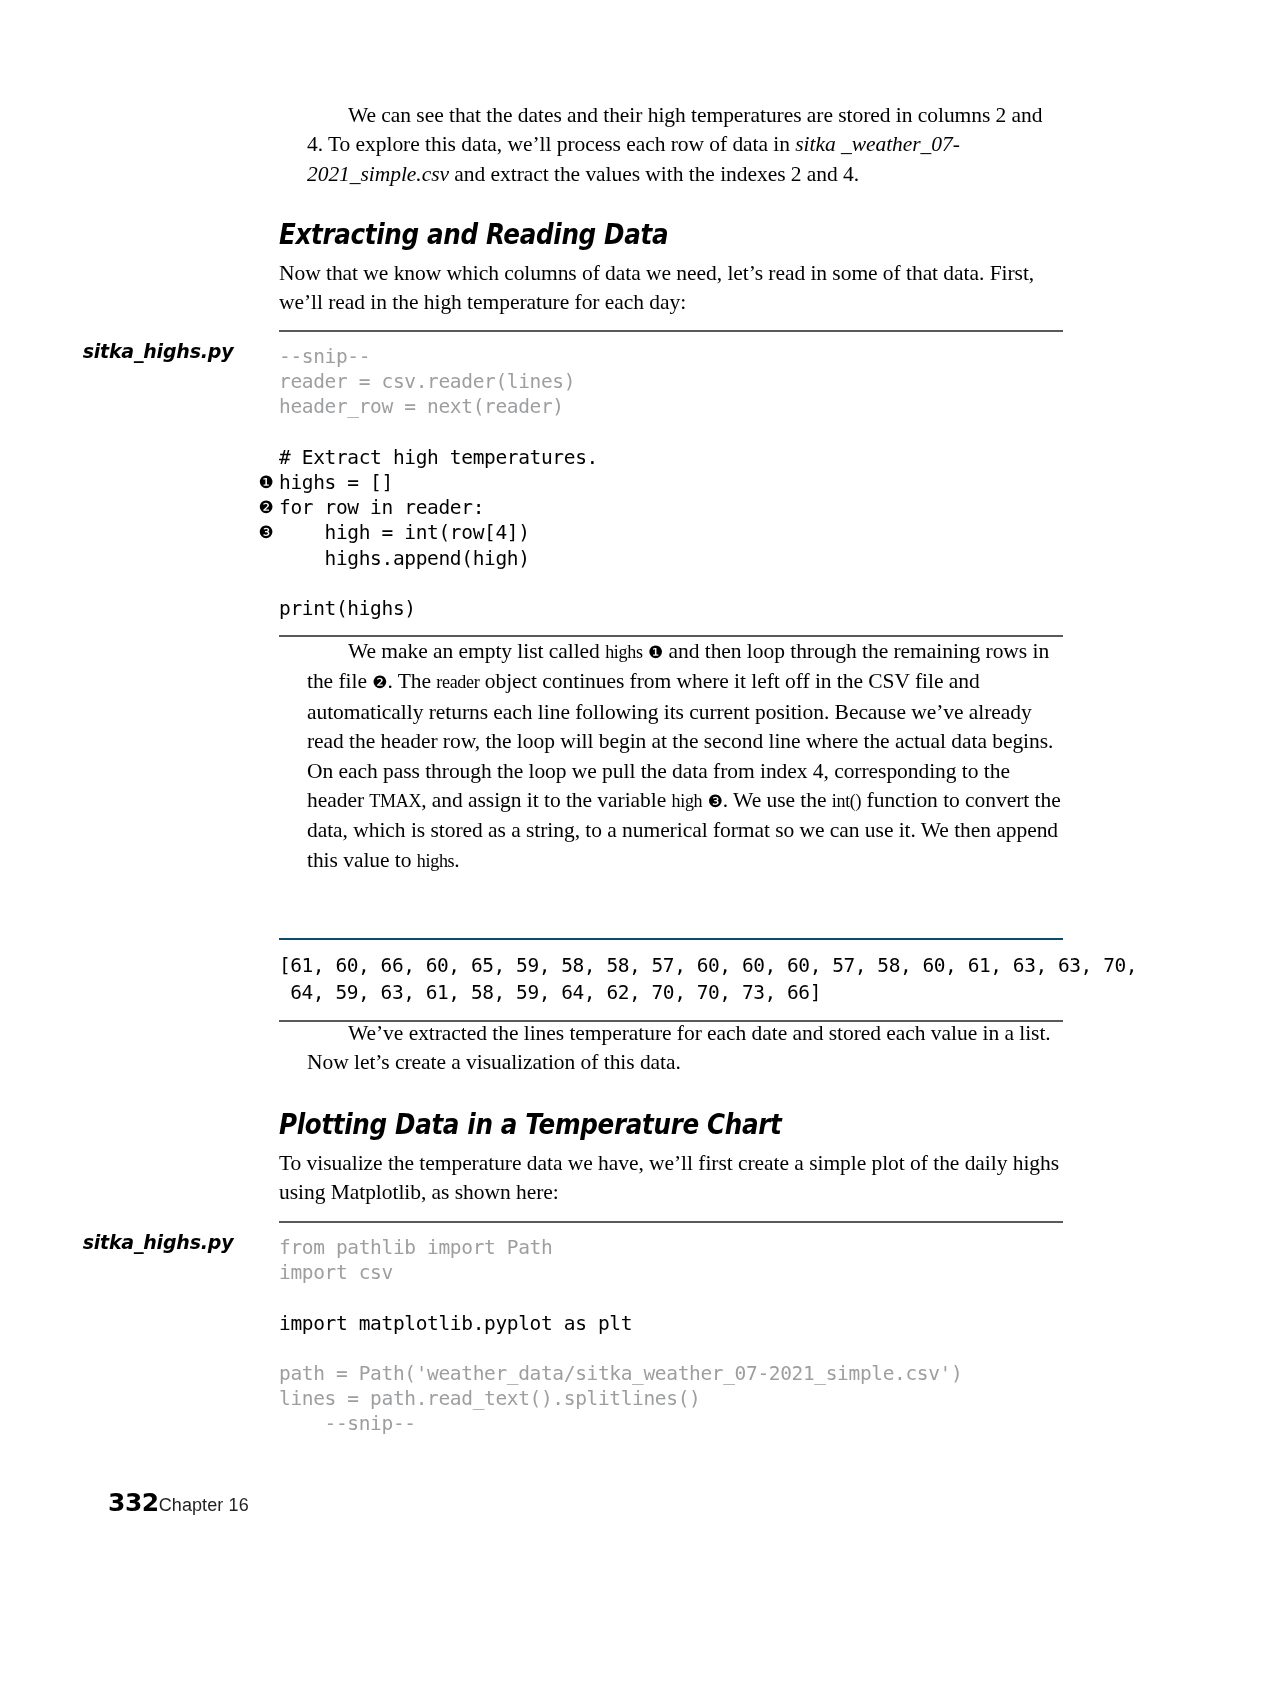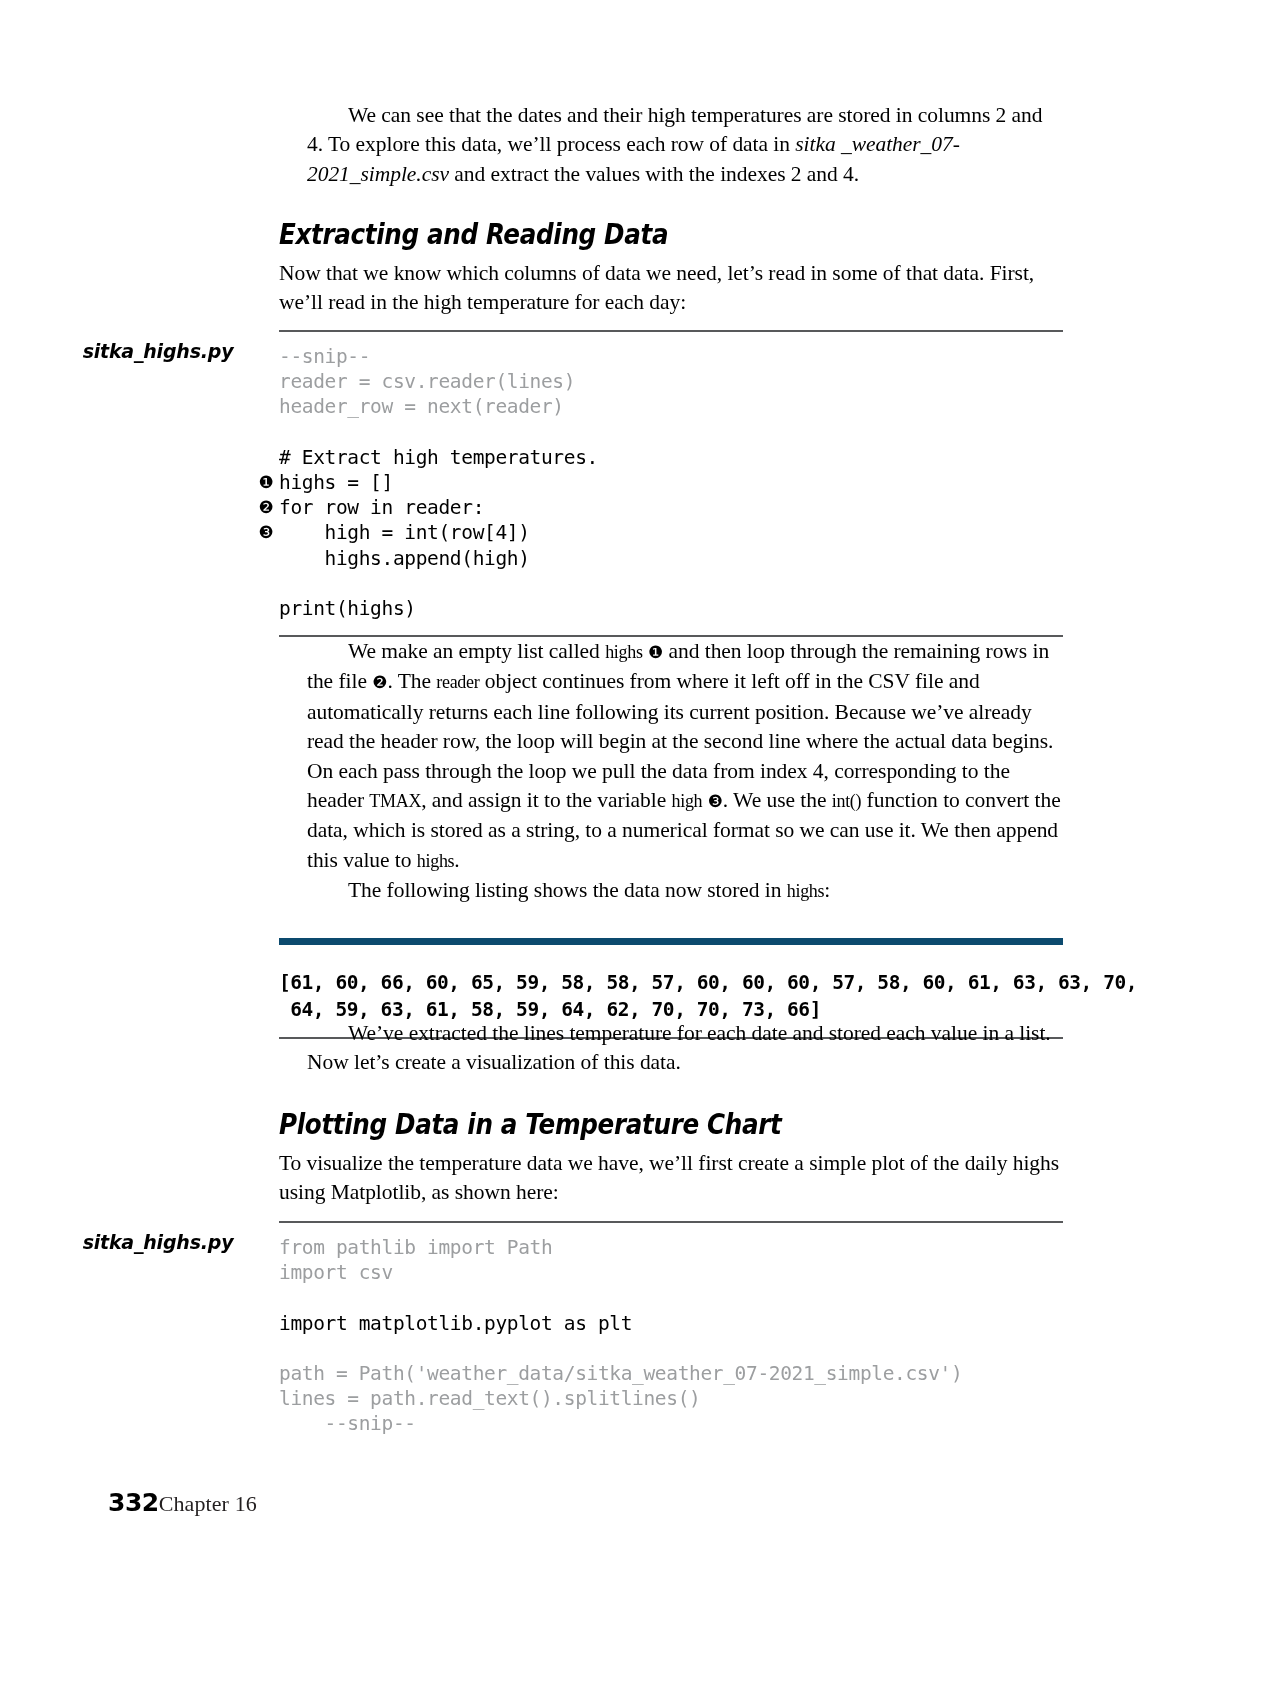--- a/index.html
+++ b/index.html
@@ -103,24 +103,23 @@
   }
   .bullets span { display: block; height: 25.2px; }
 
   .bullet-inline {
     font-family: "DejaVu Sans", sans-serif;
     font-size: 17px;
   }
 
   
   .output {
-    border-top: 7px solid #0c4a6e;
+    border-top: 2px solid #0c4a6e;
     border-bottom: 2px solid #58595b;
-    padding: 24px 0 14px 0;
-    font-weight: bold;
+    padding: 12px 0 14px 0;
   }
   .output pre {
     margin: 0;
     font-family: "DejaVu Sans Mono", monospace;
     font-size: 19.5px;
     line-height: 27px;
     letter-spacing: -0.45px;
     white-space: pre;
     color: #000;
   }
@@ -134,22 +133,22 @@
     align-items: baseline;
     gap: 0;
   }
   .folio {
     font-family: "DejaVu Sans", sans-serif;
     font-weight: 700;
     font-size: 25px;
     letter-spacing: -0.5px;
   }
   .runhead {
-    font-family: Liberation Serif, serif;
-    font-size: 22px;
+    font-family: Liberation Sans, sans-serif;
+    font-size: 18px;
     letter-spacing: 0.1px;
     color: #231f20;
   }
 </style>
 </head>
 <body>
 
 <div class="page">
 
   <div class="content" style="top:101px;">
@@ -187,21 +186,20 @@
     high = int(row[4])
     highs.append(high)</span>
 
 <span>print(highs)</span></pre>
     </div>
   </div>
 
   <div class="content" style="top:637px;">
     <p class="body indent"><span>We make an empty list called </span><code>highs</code><span> </span><span class="bullet-inline">❶</span><span> and then loop through the remaining rows in the file </span><span class="bullet-inline">❷</span><span>. The </span><code>reader</code><span> object continues from where it left off in the CSV file and automatically returns each line following its current position. Because we’ve already read the header row, the loop will begin at the second line where the actual data begins. On each pass through the loop we pull the data from index 4, corresponding to the header </span><code>TMAX</code><span>, and assign it to the variable </span><code>high</code><span> </span><span class="bullet-inline">❸</span><span>. We use the </span><code>int()</code><span> function to convert the data, which is stored as a string, to a numerical format so we can use it. We then append this value to </span><code>highs</code><span>.</span></p>
 
-    <p class="body indent"><span>The following listing shows the data now stored in </span><code>highs</code><span>:</span></p>
   </div>
 
   <div class="content" style="top:938px;">
     <div class="output">
       <pre>[61, 60, 66, 60, 65, 59, 58, 58, 57, 60, 60, 60, 57, 58, 60, 61, 63, 63, 70,</pre>
       <pre> 64, 59, 63, 61, 58, 59, 64, 62, 70, 70, 73, 66]</pre>
     </div>
   </div>
 
   <div class="content" style="top:1019px;">

